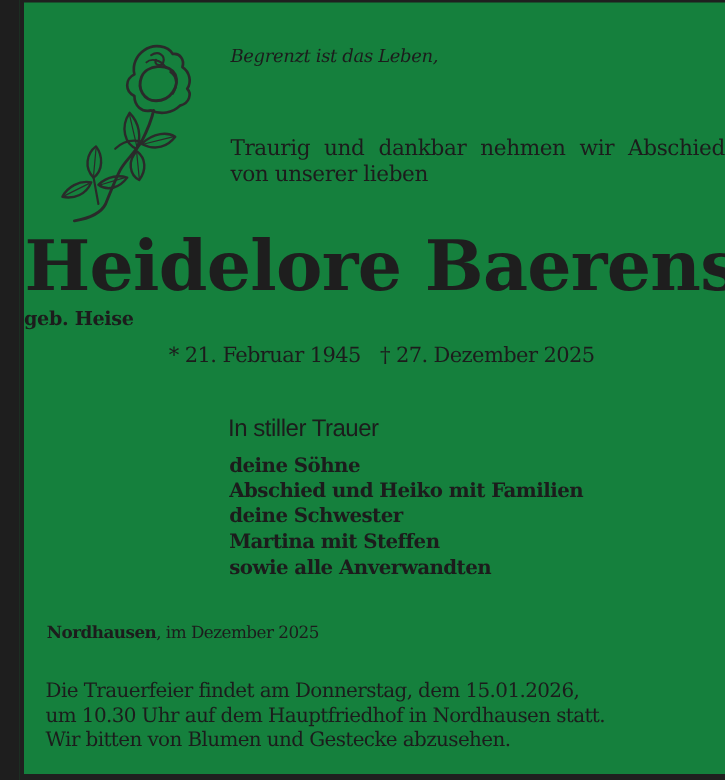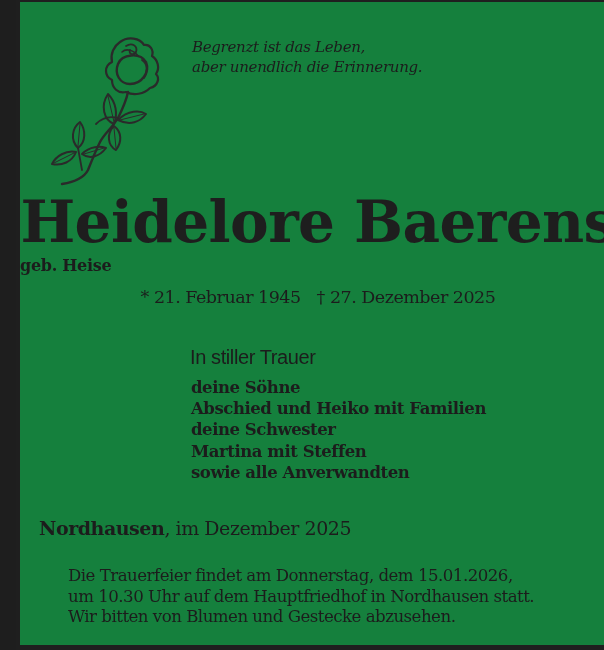--- a/index.html
+++ b/index.html
@@ -52,27 +52,27 @@
     }
     .mourners {
       left: 171px; top: 375px;
       font-family: "DejaVu Serif", serif; font-weight: bold;
       font-size: 16.5px; line-height: 21.2px; letter-spacing: -0.45px;
     }
     .mourners div { white-space: nowrap; }
     .place {
       left: 19px; top: 515px;
       font-family: "DejaVu Serif", serif;
-      font-size: 19px; line-height: 22px; letter-spacing: -0.45px;
+      font-size: 14px; line-height: 22px; letter-spacing: -0.45px;
     }
     .place b { font-weight: bold; }
     .service {
       left: 18px; top: 564px;
       font-family: "DejaVu Serif", serif;
-      font-size: 16.6px; line-height: 20.5px; letter-spacing: -0.5px; margin-left: 30px;
+      font-size: 16.6px; line-height: 20.5px; letter-spacing: -0.5px;
     }
     .service div { white-space: nowrap; }
   </style>
 </head>
 <body>
 
 <div class="card">
 
   <svg class="rose" viewBox="0 0 135 156" fill="none" stroke="#2a2a2a" stroke-linecap="round" stroke-linejoin="round">
 
@@ -100,23 +100,26 @@
     <path d="M34 122 C24 120, 14 126, 10 134 C20 136, 30 132, 34 122 Z" stroke-width="2"></path>
     <path d="M32 123 L12 133" stroke-width="1"></path>
 
     <path d="M40 124 C48 116, 58 116, 64 118 C58 126, 48 130, 40 124 Z" stroke-width="2"></path>
     <path d="M42 124 L62 118" stroke-width="1"></path>
     <path d="M36 118 L40 140" stroke-width="1.8"></path>
   </svg>
 
   <div class="abs quote">
     <div>Begrenzt ist das Leben,</div>
-    <div>aber unendlich die Erinnerung.</div>
   </div>
 
+  <div class="abs intro">
+    <span class="l1">Traurig und dankbar nehmen wir Abschied</span>
+    <span>von unserer lieben</span>
+  </div>
 
   <div class="abs name">Heidelore Baerens</div>
 
   <div class="abs born-name">geb. Heise</div>
 
   <div class="abs dates">
     <span>* 21. Februar 1945</span><span class="gap"></span><span>† 27. Dezember 2025</span>
   </div>
 
   <div class="abs trauer-label">In stiller Trauer</div>

